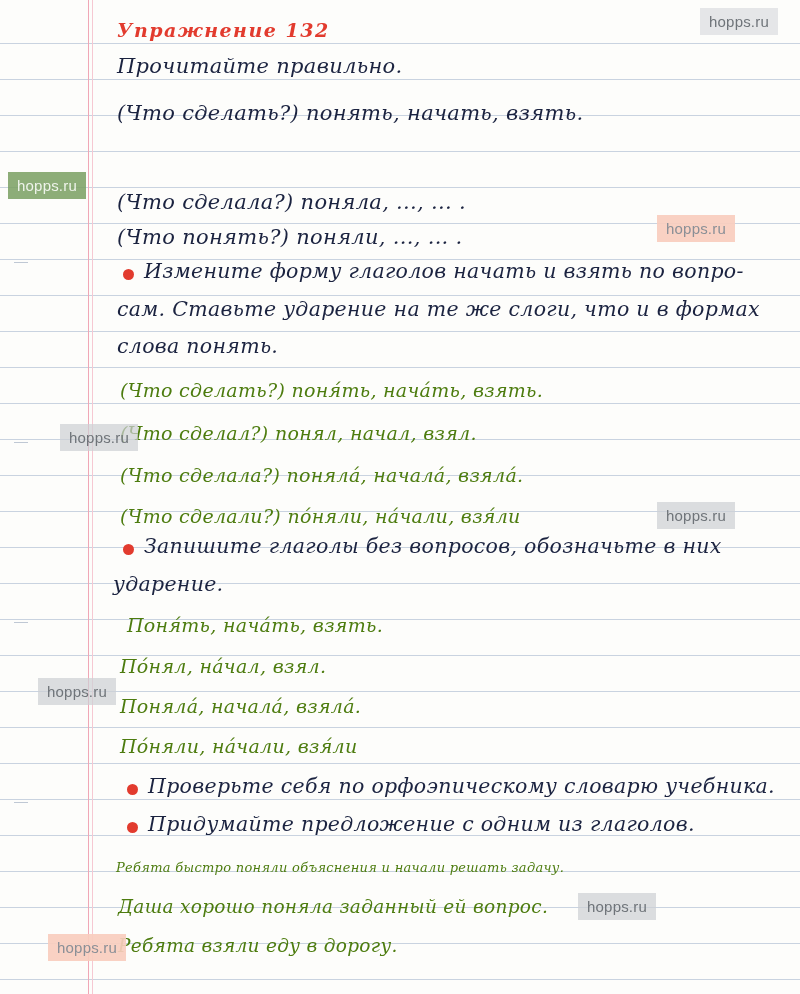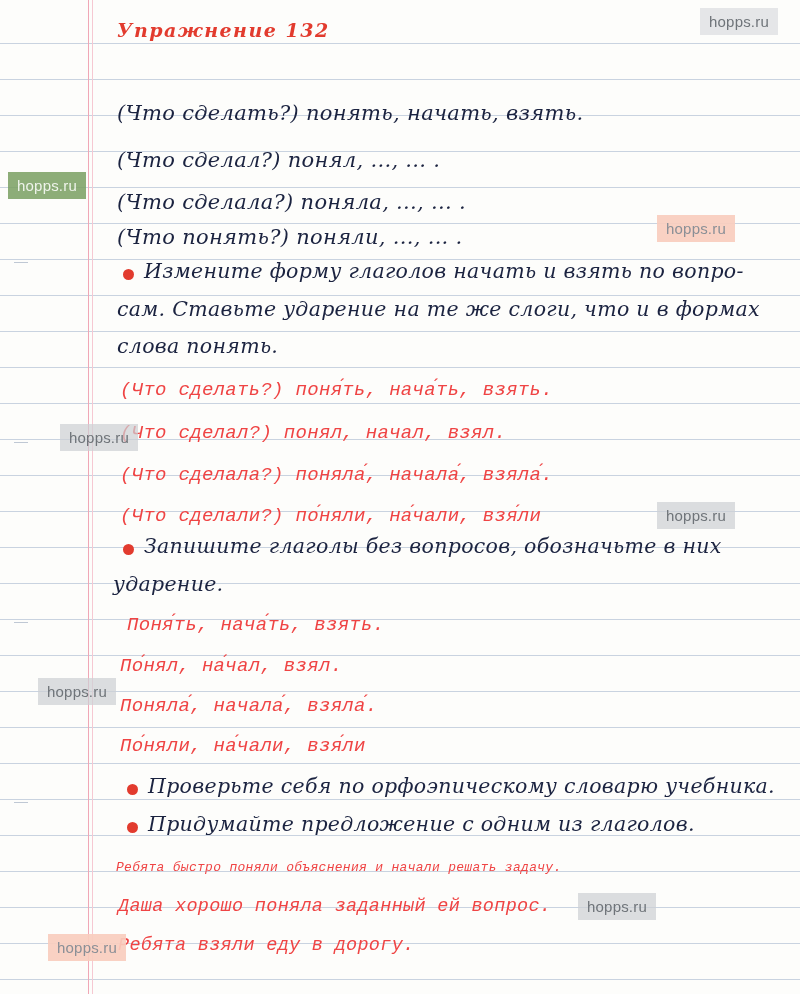--- a/index.html
+++ b/index.html
@@ -71,23 +71,22 @@
     color: #e23b2e;
     font-weight: bold;
     font-size: 19px;
     letter-spacing: 1.5px;
   }
   .ink-dark {
     color: #1b2340;
     font-size: 21px;
   }
   .ink-violet {
-    color: #ef4444;
+    color: #4d7c0f;
     font-size: 19px;
-    font-family: Liberation Mono, monospace;
   }
   .task {
     color: #1b2340;
     font-size: 20.5px;
     font-weight: 500;
   }
   .bullet {
     position: absolute;
     width: 11px;
     height: 11px;
@@ -120,22 +119,22 @@
 
   <div class="tickmark" style="top:262px"></div>
   <div class="tickmark" style="top:442px"></div>
   <div class="tickmark" style="top:622px"></div>
   <div class="tickmark" style="top:802px"></div>
 
   <div id="content">
 
     <div class="line title" style="left:117px; top:18px;">Упражнение  132</div>
 
+    <div class="line ink-dark" id="l1" style="left:117px; top:54px;">Прочитайте правильно.</div>
     <div class="line ink-dark" id="l2" style="left:117px; top:101px;">(Что сделать?) понять, начать, взять.</div>
-    <div class="line ink-dark" id="l3" style="left:117px; top:148px;">(Что сделал?) понял, ..., ... .</div>
     <div class="line ink-dark" id="l4" style="left:117px; top:190px;">(Что сделала?) поняла, ..., ... .</div>
     <div class="line ink-dark" id="l5" style="left:117px; top:225px;">(Что понять?) поняли, ..., ... .</div>
 
     <div class="bullet" style="left:123px; top:269px;"></div>
     <div class="line task" style="left:144px; top:259px;">Измените форму глаголов начать и взять по вопро-</div>
     <div class="line task" style="left:117px; top:297px;">сам. Ставьте ударение на те же слоги, что и в формах</div>
     <div class="line task" style="left:117px; top:334px;">слова понять.</div>
 
     <div class="line ink-violet" style="left:120px; top:378px;">(Что сделать?) поня́ть, нача́ть, взять.</div>
     <div class="line ink-violet" style="left:120px; top:421px;">(Что сделал?) понял, начал, взял.</div>

